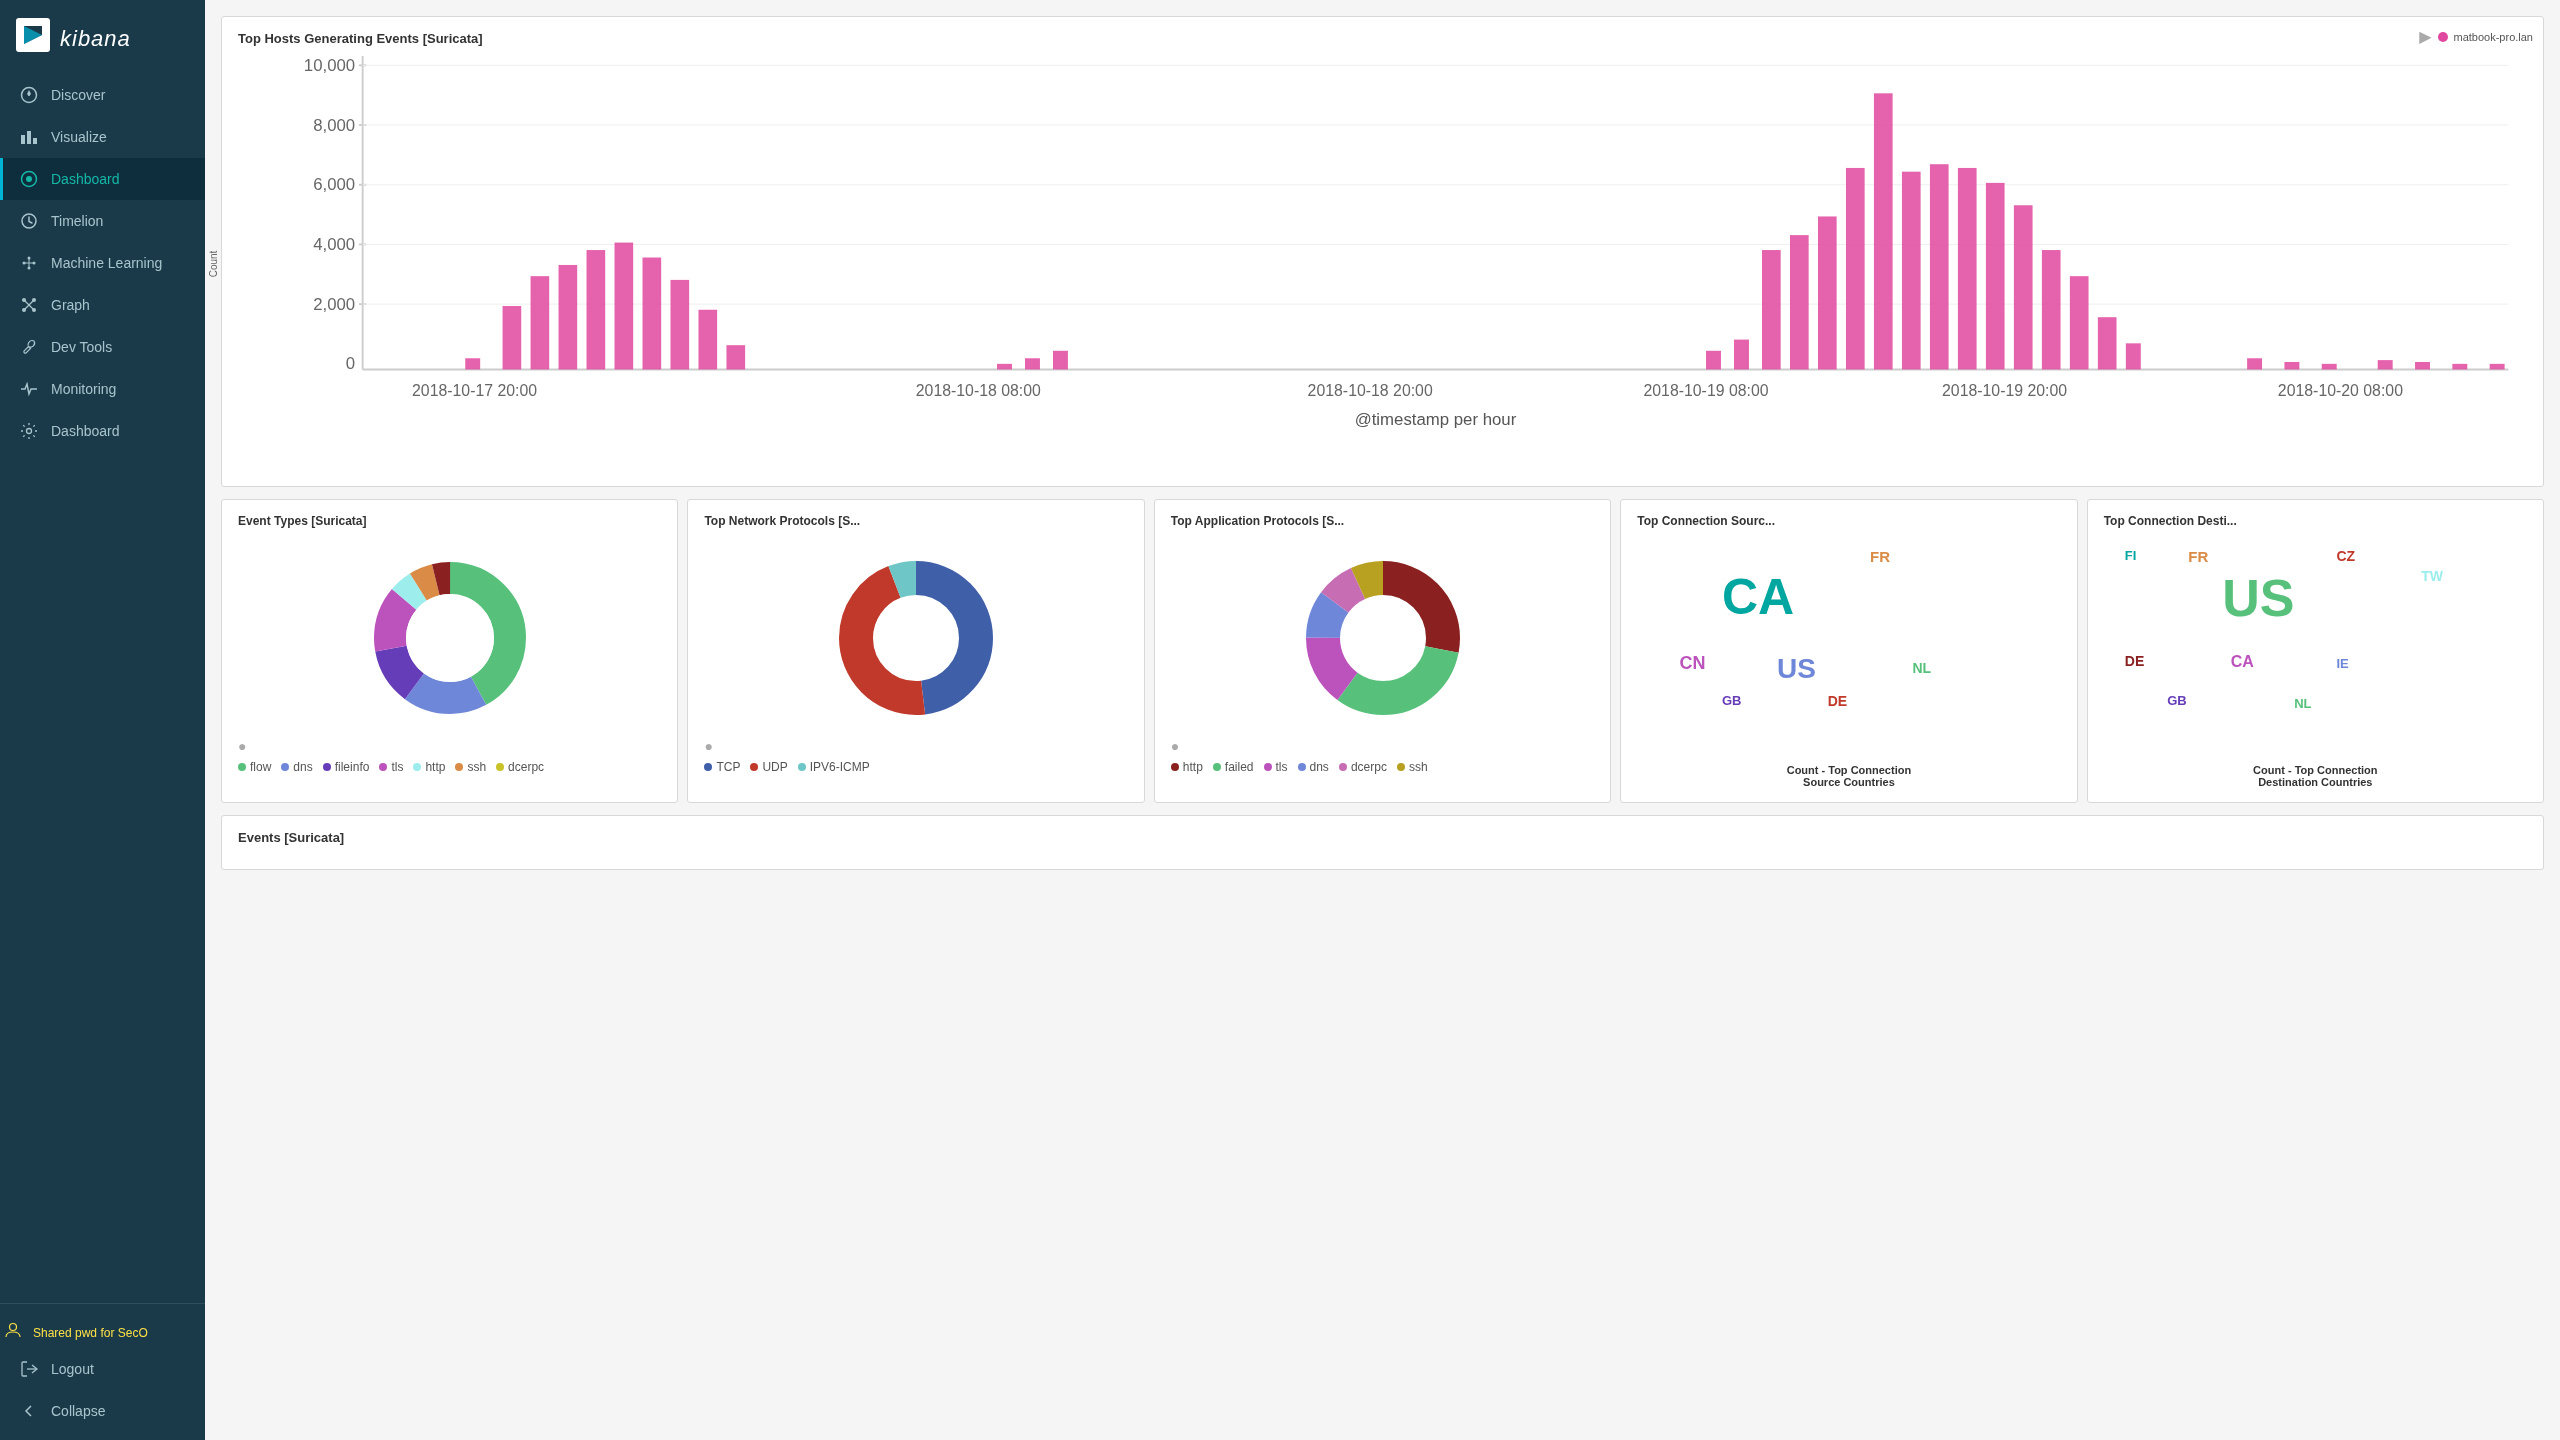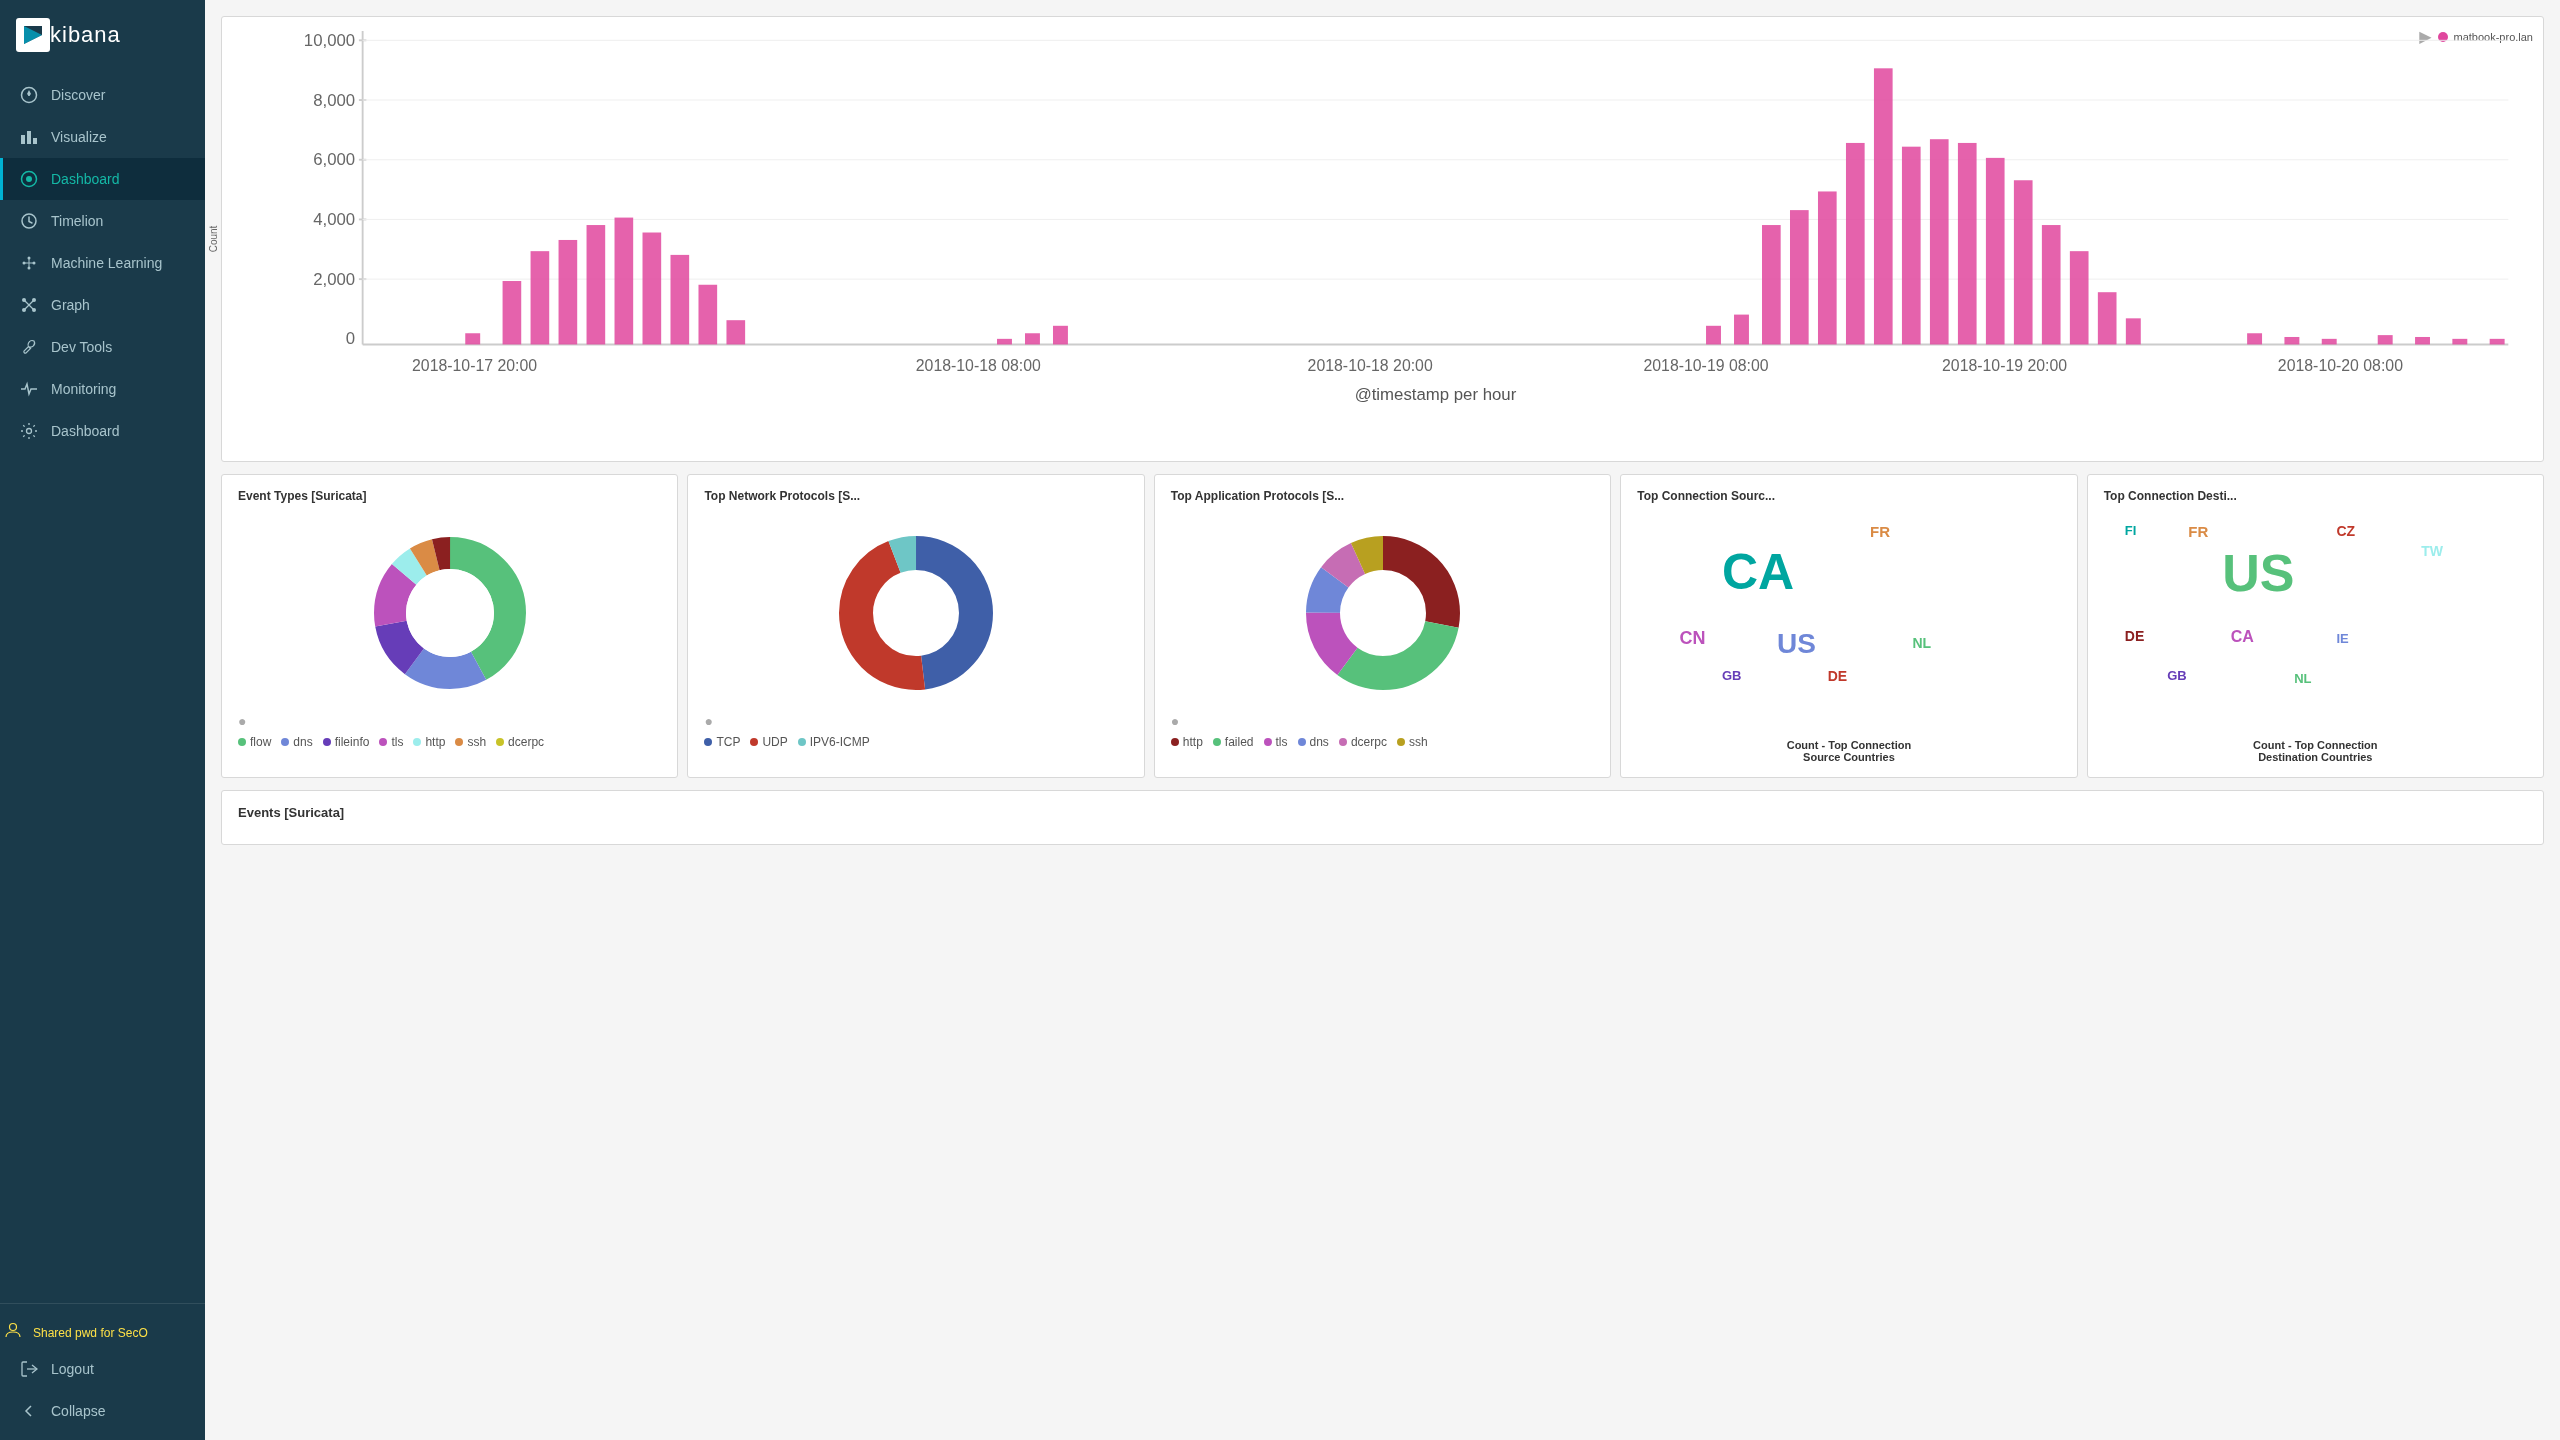--- a/index.html
+++ b/index.html
@@ -10,22 +10,24 @@
       width: 205px;
       min-width: 205px;
       background: #1a3a4a;
       color: #fff;
       display: flex;
       flex-direction: column;
       height: 100vh;
     }
     #sidebar-logo {
       display: flex;
-      align-items: center;
+      align-items: flex-end;
       padding: 18px 16px;
+      gap: 10px;
+      font-style: italic;
     }
     .kibana-logo-box {
       width: 34px; height: 34px;
       background: #fff;
       display: flex; align-items: center; justify-content: center;
       border-radius: 3px;
     }
     .kibana-logo-box svg { width: 22px; height: 22px; }
     .kibana-title { font-size: 22px; font-weight: 300; color: #fff; letter-spacing: 1px; }
 
@@ -292,20 +294,21 @@
           </svg>
       </span>
       <span>Collapse</span>
     </div>
   </div>
 </div>
 
 <div id="main">
 
   <div class="panel" id="top-chart-panel">
+    <div class="panel-title">Top Hosts Generating Events [Suricata]</div>
     <div class="legend-chart">
       <span class="legend-arrow">▶</span>
       <span style="width:10px;height:10px;border-radius:50%;background:#e0479e;display:inline-block;"></span>
       <span>matbook-pro.lan</span>
     </div>
     <div class="chart-wrapper">
       <span class="y-axis-label">Count</span>
       <svg class="chart-svg" viewBox="0 0 1200 200" preserveAspectRatio="none">
 
         <line x1="40" y1="0" x2="40" y2="168" stroke="#ccc" stroke-width="1"></line>

